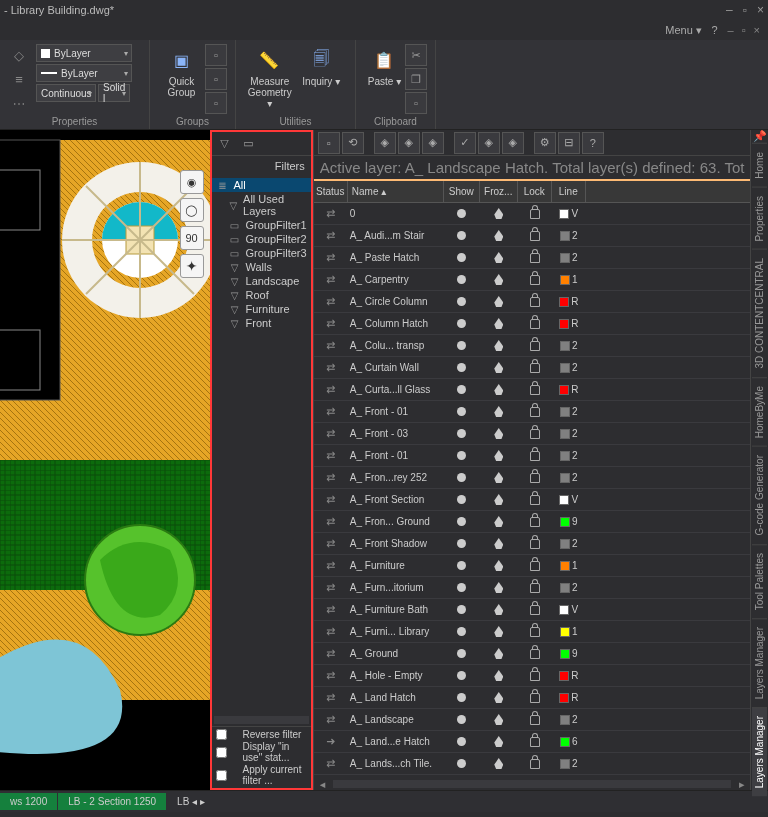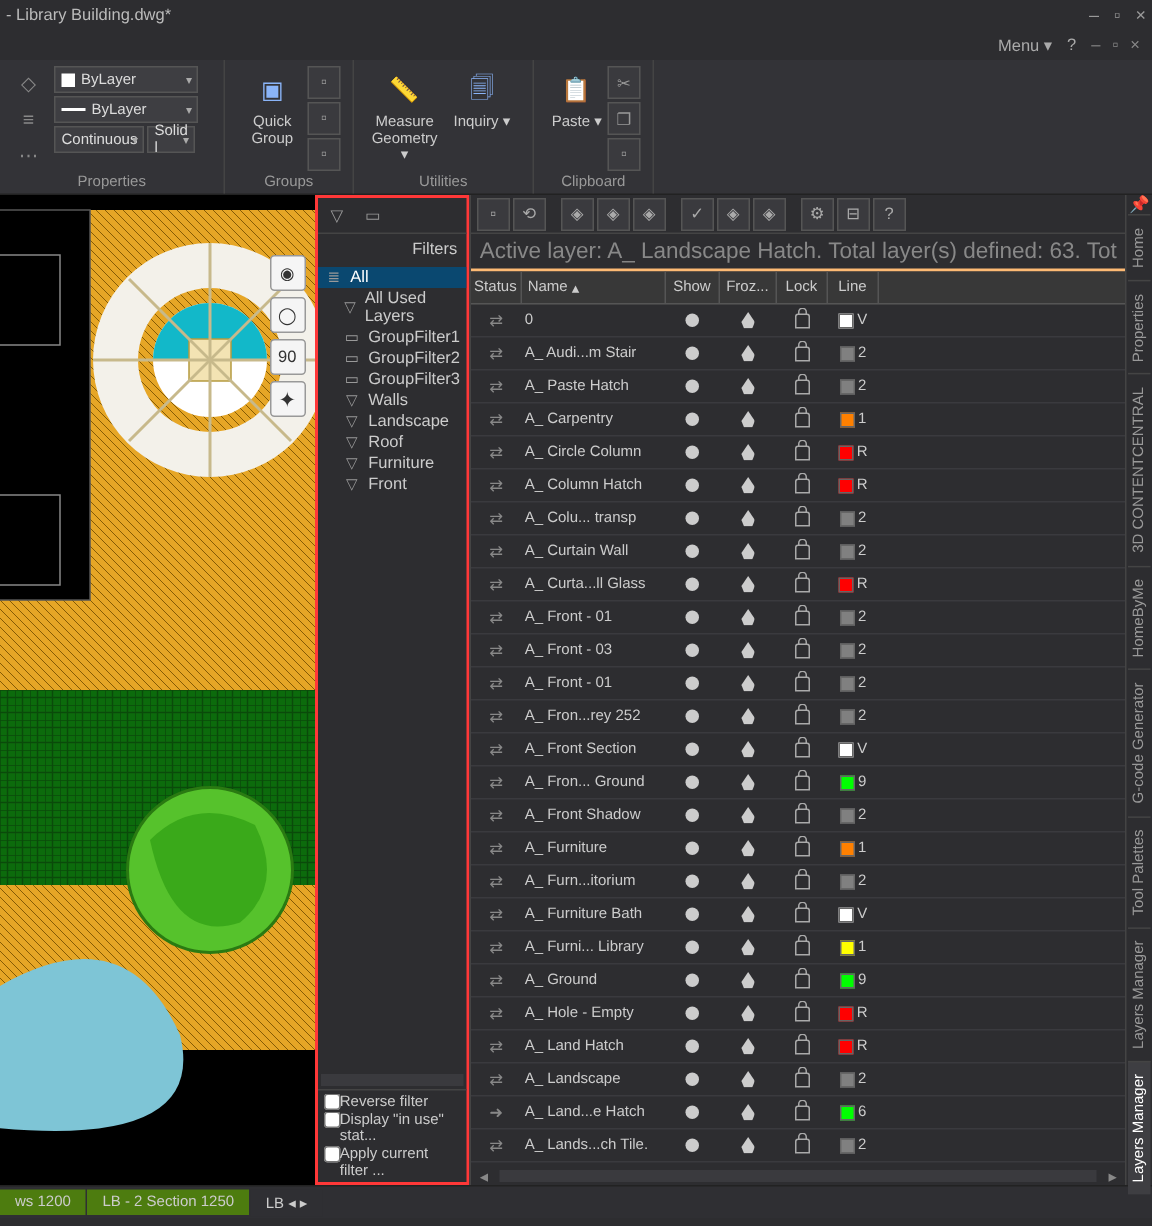--- a/index.html
+++ b/index.html
@@ -29,21 +29,21 @@
 .ctoolbtn { width: 24px; height: 24px; background: #f5f5f5; border: 1px solid #999; border-radius: 3px; display: flex; align-items: center; justify-content: center; font-size: 11px; color: #333; }
 .filterspanel { width: 130px; background: #2d2d30; border: 2px solid #ff3838; display: flex; flex-direction: column; }
 .fp-toolbar { height: 24px; display: flex; align-items: center; padding: 0 4px; gap: 6px; border-bottom: 1px solid #444; }
 .fp-toolbtn { width: 18px; height: 18px; display: flex; align-items: center; justify-content: center; color: #999; font-size: 11px; }
 .fp-header { font-size: 11px; padding: 4px 6px; color: #ccc; text-align: right; }
 .fp-tree { flex: 1; overflow-y: auto; padding: 2px 0; }
 .fp-item { display: flex; align-items: center; gap: 4px; padding: 1px 4px 1px 16px; font-size: 11px; color: #ccc; cursor: pointer; }
 .fp-item.root { padding-left: 4px; background: #0a4870; color: #fff; }
 .fp-item .ficon { width: 14px; text-align: center; color: #999; font-size: 10px; }
 .fp-bottom { border-top: 1px solid #444; padding: 2px 4px; display: flex; flex-direction: column; gap: 1px; }
-.fp-check { display: flex; align-items: flex-start; gap: 0; font-size: 10px; color: #ccc; }
+.fp-check { display: flex; align-items: center; gap: 16px; font-size: 10px; color: #ccc; }
 .fp-check input { width: 11px; height: 11px; }
 .layerspanel { flex: 1; background: #2d2d30; display: flex; flex-direction: column; border-left: 1px solid #444; }
 .lp-toolbar { height: 26px; display: flex; align-items: center; gap: 2px; padding: 0 4px; border-bottom: 1px solid #444; }
 .lp-tbtn { width: 22px; height: 22px; border: 1px solid #555; background: #3a3a3e; display: flex; align-items: center; justify-content: center; color: #aaa; font-size: 11px; }
 .lp-status { font-size: 15px; color: #888; padding: 3px 6px; border-bottom: 2px solid #fdba74; white-space: nowrap; overflow: hidden; }
 .lp-filter { padding: 3px 4px; border-bottom: 1px solid #444; }
 .lp-filter input { width: 100%; background: #1e1e1e; border: 1px solid #555; color: #888; font-size: 10px; padding: 2px 4px; height: 18px; }
 .lp-hdr { display: flex; background: #383838; border-bottom: 1px solid #555; font-size: 10px; color: #ccc; height: 22px; align-items: center; }
 .lp-hdr .col { padding: 0 2px; border-right: 1px solid #555; display: flex; align-items: center; height: 100%; justify-content: center; }
 .lp-rows { flex: 1; overflow-y: auto; overflow-x: hidden; }
@@ -61,21 +61,21 @@
 .dot { width: 9px; height: 9px; border-radius: 50%; background: #ccc; }
 .drop { width: 9px; height: 11px; background: #ccc; clip-path: polygon(50% 0, 100% 60%, 80% 100%, 20% 100%, 0 60%); }
 .lock { width: 10px; height: 10px; border: 1px solid #aaa; border-radius: 2px 2px 0 0; position: relative; }
 .lock::before { content: ""; position: absolute; top: -5px; left: 1px; width: 4px; height: 4px; border: 1px solid #aaa; border-bottom: none; border-radius: 3px 3px 0 0; }
 .swatch { width: 10px; height: 10px; border: 1px solid #666; }
 .statglyph { color: #888; font-size: 11px; }
 .sidetabs { width: 22px; background: #2d2d30; display: flex; flex-direction: column; align-items: center; border-left: 1px solid #444; }
 .sidetab { writing-mode: vertical-rl; transform: rotate(180deg); font-size: 10px; padding: 8px 2px; color: #999; border-bottom: 1px solid #444; cursor: pointer; }
 .sidetab.active { background: #3e3e42; color: #fff; }
 .footerbar { height: 22px; background: #2f2f33; display: flex; align-items: center; border-top: 1px solid #222; }
-.ftab { font-size: 10px; padding: 3px 10px; color: #ccc; background: #4d7c0f; margin-right: 1px; }
+.ftab { font-size: 10px; padding: 3px 10px; color: #ccc; background: #15803d; margin-right: 1px; }
 .ftab.gray { background: #2f2f33; }
 svg.canvas-svg { position: absolute; top: 0; left: 0; }
 </style>
 </head>
 <body>
 
 <div class="titlebar">
   <span class="title">- Library Building.dwg*</span>
   <div class="winbtns">
     <span>–</span>

